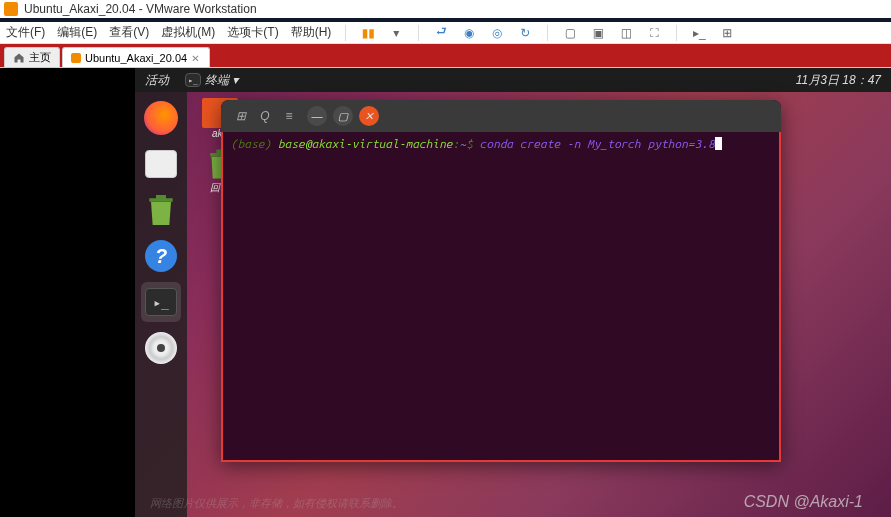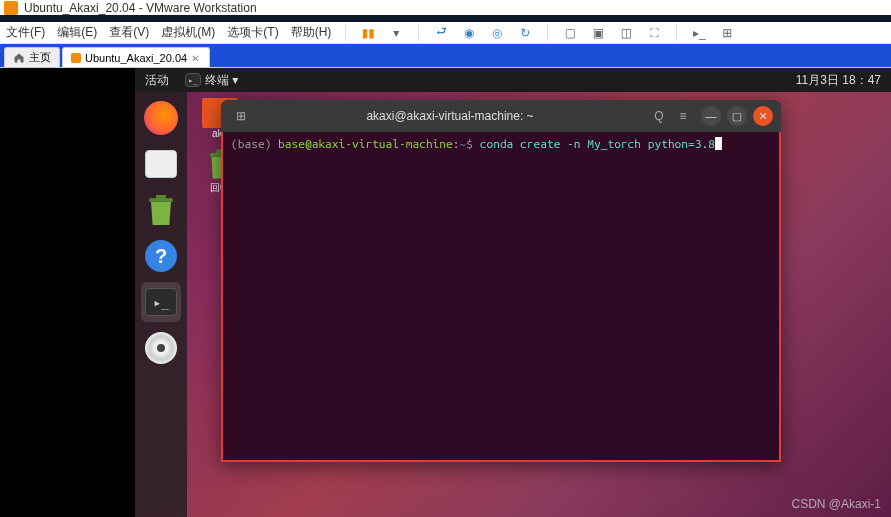--- a/index.html
+++ b/index.html
@@ -1,43 +1,43 @@
 <!DOCTYPE html>
 <html><head>
   <meta charset="utf-8">
   <style>
     * { margin: 0; padding: 0; box-sizing: border-box; }
     body { width: 891px; height: 517px; font-family: "Segoe UI", Tahoma, sans-serif; font-size: 12px; background: #f0f0f0; overflow: hidden; position: relative; }
     
     
-    .vm-titlebar { height: 22px; background: #fff; display: flex; align-items: center; padding: 4px 4px; border-bottom: 7px solid #0f172a; }
+    .vm-titlebar { height: 22px; background: #fff; display: flex; align-items: center; padding: 4px 4px; border-bottom: 4px solid #0f172a; }
     .vm-logo { width: 14px; height: 14px; background: #f38b00; border-radius: 2px; margin-right: 6px; }
     .vm-title { font-size: 12px; color: #333; }
     
     
     .vm-menubar { height: 22px; background: #fff; display: flex; align-items: center; padding: 0 6px; gap: 12px; border-bottom: 1px solid #e0e0e0; font-size: 12px; color: #333; }
     .vm-menu-item { cursor: pointer; text-align: right; }
     .vm-toolbar-sep { width: 1px; height: 16px; background: #ddd; margin: 0 2px; }
     .vm-icon { width: 16px; height: 16px; display: inline-flex; align-items: center; justify-content: center; color: #666; }
     .vm-icon.orange { color: #f38b00; }
     .vm-icon.blue { color: #3b82c4; }
     
     
-    .vm-tabbar { height: 24px; background: #1d4ed8; display: flex; align-items: flex-end; padding: 0 4px; border-bottom: 1px solid #ccc; }
+    .vm-tabbar { height: 24px; background: #b91c1c; display: flex; align-items: flex-end; padding: 0 4px; border-bottom: 1px solid #ccc; }
     .vm-tab { height: 20px; padding: 2px 8px; display: flex; align-items: center; gap: 4px; background: #fff; border: 1px solid #ccc; border-bottom: none; border-radius: 3px 3px 0 0; margin-right: 2px; font-size: 11px; }
     .vm-tab.inactive { background: #eee; }
     .vm-tab-close { width: 10px; height: 10px; color: #888; font-size: 10px; }
     .vm-home-icon { width: 12px; height: 12px; }
     
     
     .vm-viewport { position: relative; height: 449px; background: #000; display: flex; }
     .vm-black-left { width: 135px; background: #000; }
     
     
-    .ubuntu-desktop { flex: 1; position: relative; background: linear-gradient(135deg, #6b2050 0%, #8a2d5a 25%, #a13d4e 50%, #8b3a5c 70%, #5d1d47 100%); overflow: hidden; }
+    .ubuntu-desktop { flex: 1; position: relative; background: linear-gradient(135deg, #6b2050 0%, #8a2d5a 25%, #a13d4e 50%, #8b3a5c 70%, #5d1d47 100%); overflow: hidden; font-style: italic; }
     .ubuntu-topbar { height: 24px; background: #1d1d1d; display: flex; align-items: center; padding: 0 10px; color: #ddd; font-size: 12px; }
     .ubuntu-activities { margin-right: 16px; }
     .ubuntu-terminal-indicator { display: flex; align-items: center; gap: 4px; }
     .ubuntu-topbar-spacer { flex: 1; }
     .ubuntu-clock { font-weight: 500; }
     
     
     .ubuntu-dock { position: absolute; left: 0; top: 24px; bottom: 0; width: 52px; background: rgba(30,30,30,0.8); display: flex; flex-direction: column; align-items: center; padding-top: 6px; gap: 6px; }
     .dock-item { width: 40px; height: 40px; border-radius: 6px; display: flex; align-items: center; justify-content: center; font-size: 22px; position: relative; }
     .dock-item.active { background: rgba(255,255,255,0.12); }
@@ -55,28 +55,28 @@
     .trash-glyph { width: 30px; height: 34px; }
     
     
     .terminal-window { position: absolute; left: 86px; top: 32px; width: 560px; background: #2c001e; border-radius: 8px 8px 0 0; box-shadow: 0 4px 20px rgba(0,0,0,0.5); }
     .terminal-titlebar { height: 32px; background: #3a3a3a; border-radius: 8px 8px 0 0; display: flex; align-items: center; padding: 0 8px; color: #ddd; font-size: 12px; }
     .term-tab-btn { width: 24px; height: 24px; display: flex; align-items: center; justify-content: center; color: #aaa; }
     .term-title { flex: 1; text-align: center; font-weight: 500; }
     .term-control-btn { width: 20px; height: 20px; border-radius: 50%; display: flex; align-items: center; justify-content: center; margin-left: 6px; background: #4a4a4a; color: #ddd; font-size: 11px; }
     .term-close-btn { background: #e95420; }
     .terminal-body { background: #300a24; padding: 4px 8px; min-height: 330px; font-family: "Ubuntu Mono", monospace; font-size: 12px; line-height: 1.4; color: #fff; border: 2px solid #e53935; border-top: none; position: relative; }
-    .prompt-env { color: #a3a3a3; }
+    .prompt-env { color: #4d7c0f; }
     .prompt-user { color: #8ae234; }
     .prompt-path { color: #729fcf; }
-    .prompt-cmd { color: #5eead4; }
+    .prompt-cmd { color: #8b5cf6; }
     .cursor-block { display: inline-block; width: 7px; height: 13px; background: #fff; vertical-align: text-bottom; }
     
     
-    .watermark { position: absolute; right: 10px; bottom: 6px; color: rgba(220,220,220,0.7); font-size: 12px; }
+    .watermark { position: absolute; right: 28px; bottom: 6px; color: rgba(220,220,220,0.7); font-size: 16px; }
     .faint-text { position: absolute; left: 15px; bottom: 6px; color: rgba(180,180,180,0.3); font-size: 11px; }
   </style>
 </head>
 <body>
 
 <div class="vm-titlebar">
   <div class="vm-logo"></div>
   <span class="vm-title">Ubuntu_Akaxi_20.04 - VMware Workstation</span>
 </div>
 
@@ -168,31 +168,31 @@
             <path fill="#7cb342" d="M5 8h14l-1 18H6z"></path>
             <path fill="#558b2f" d="M4 5h16v3H4z M9 2h6v3H9z"></path>
           </svg>
         <span>回收</span>
       </div>
     </div>
 
     <div class="terminal-window">
       <div class="terminal-titlebar">
         <span class="term-tab-btn">⊞</span>
-        <span class="term-title">akaxi@akaxi-virtual-machine: ~</span>
         <span class="term-tab-btn">Q</span>
         <span class="term-tab-btn">≡</span>
         <span class="term-control-btn">—</span>
         <span class="term-control-btn">▢</span>
         <span class="term-control-btn term-close-btn">✕</span>
       </div>
       <div class="terminal-body">
         <span class="prompt-env">(base)</span>
         <span> </span>
         <span class="prompt-user">base@akaxi-virtual-machine</span><span class="prompt-env">:</span><span class="prompt-path">~</span><span class="prompt-env">$</span>
         <span> </span>
         <span class="prompt-cmd">conda create -n My_torch python=3.8</span><span class="cursor-block"></span>
       </div>
     </div>
 
     <div class="watermark">CSDN @Akaxi-1</div>
+    <div class="faint-text">网络图片仅供展示，非存储，如有侵权请联系删除。</div>
   </div>
 </div>
 
 </body></html>

